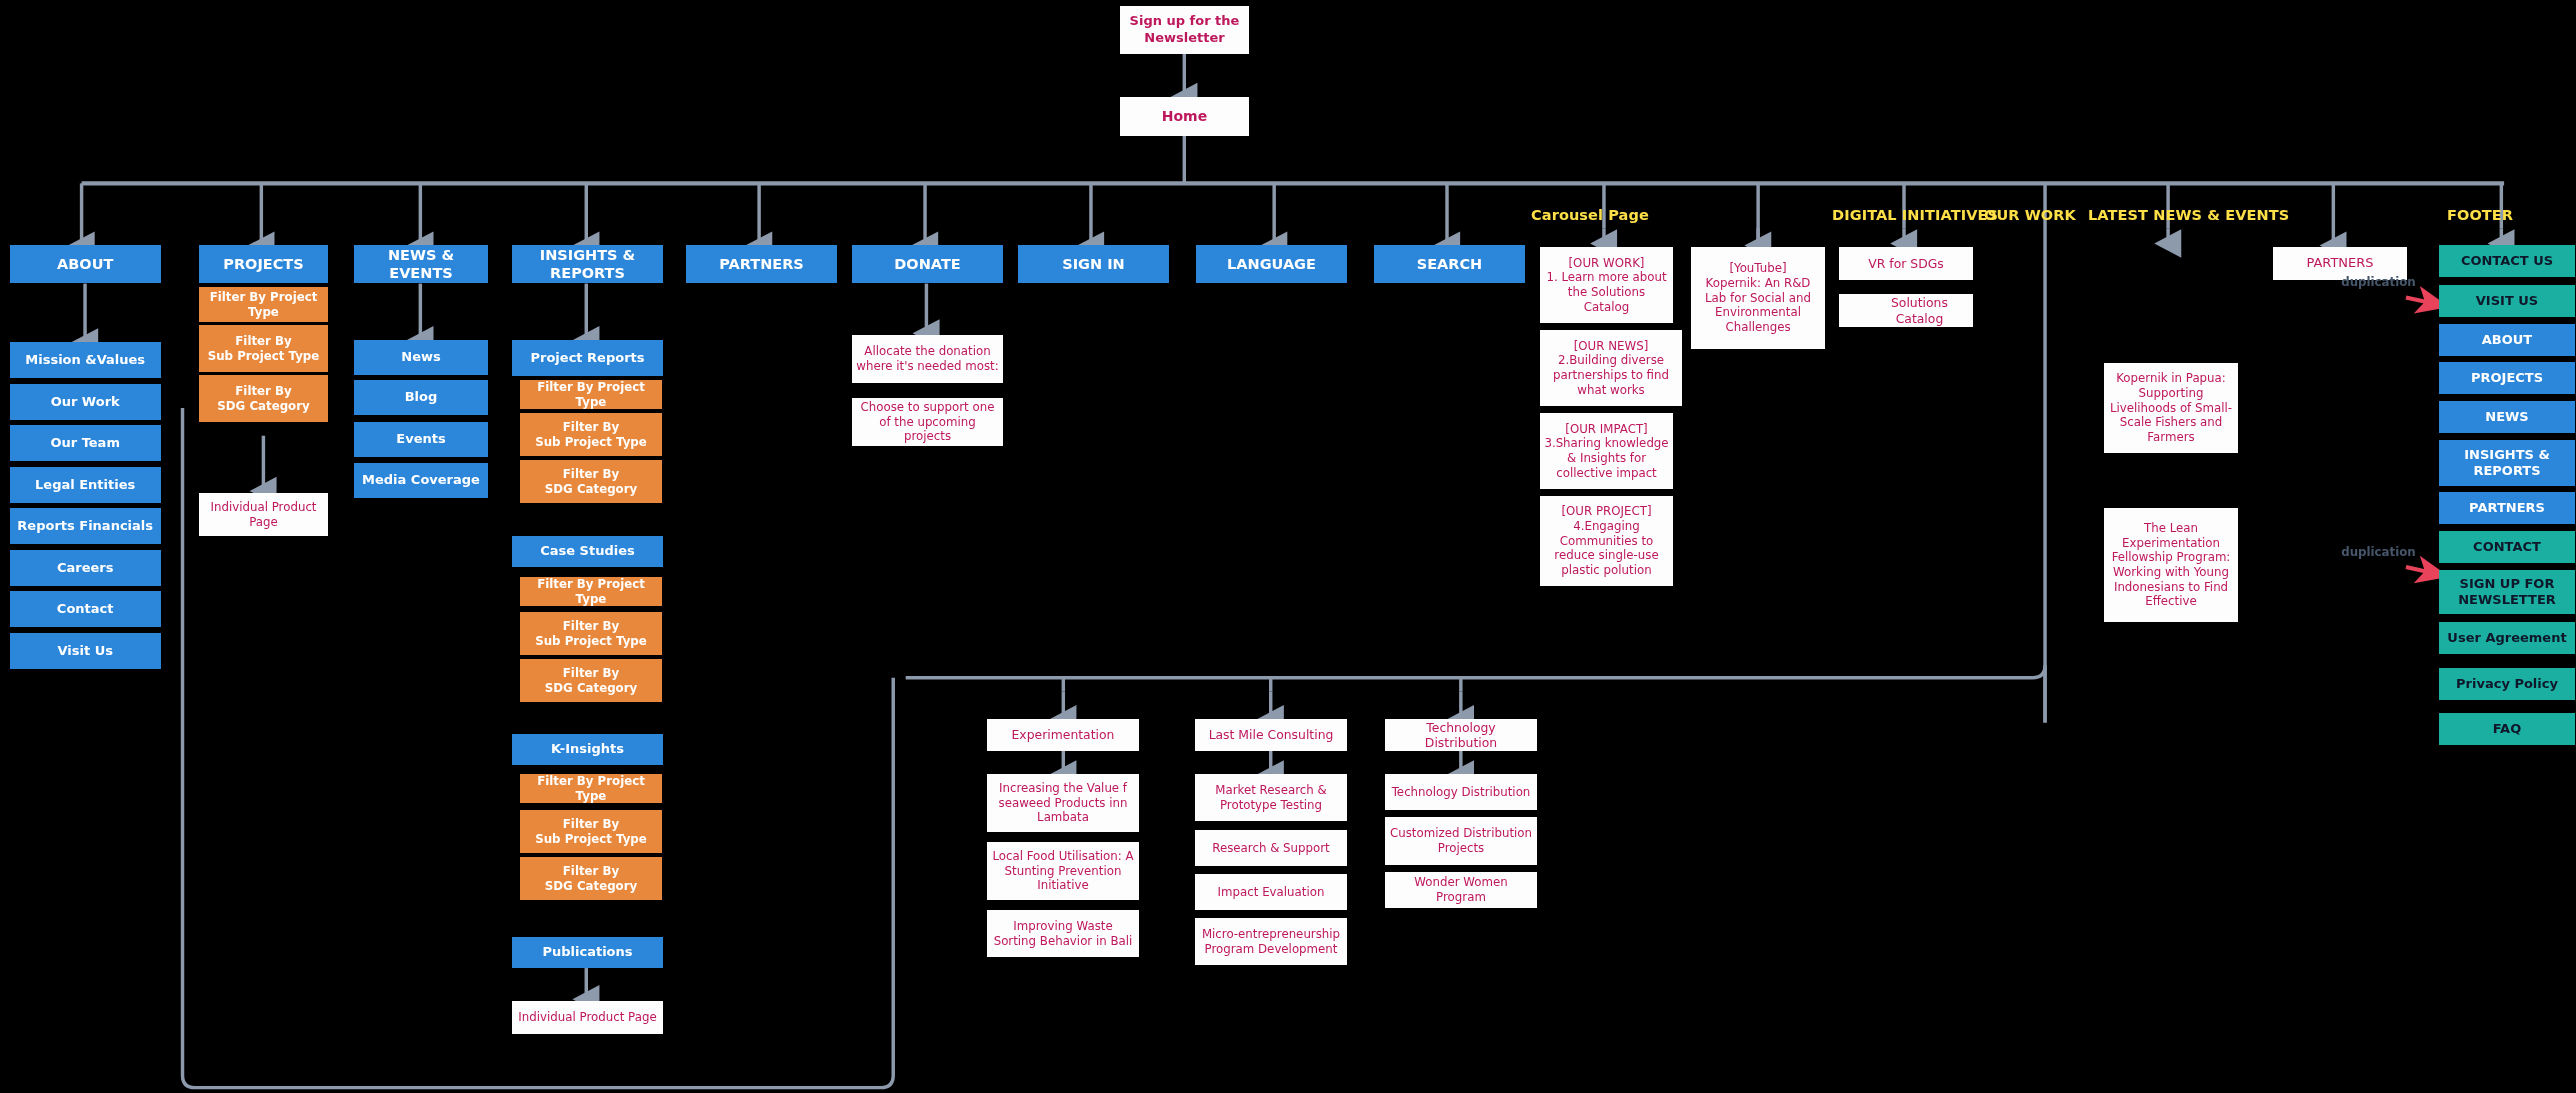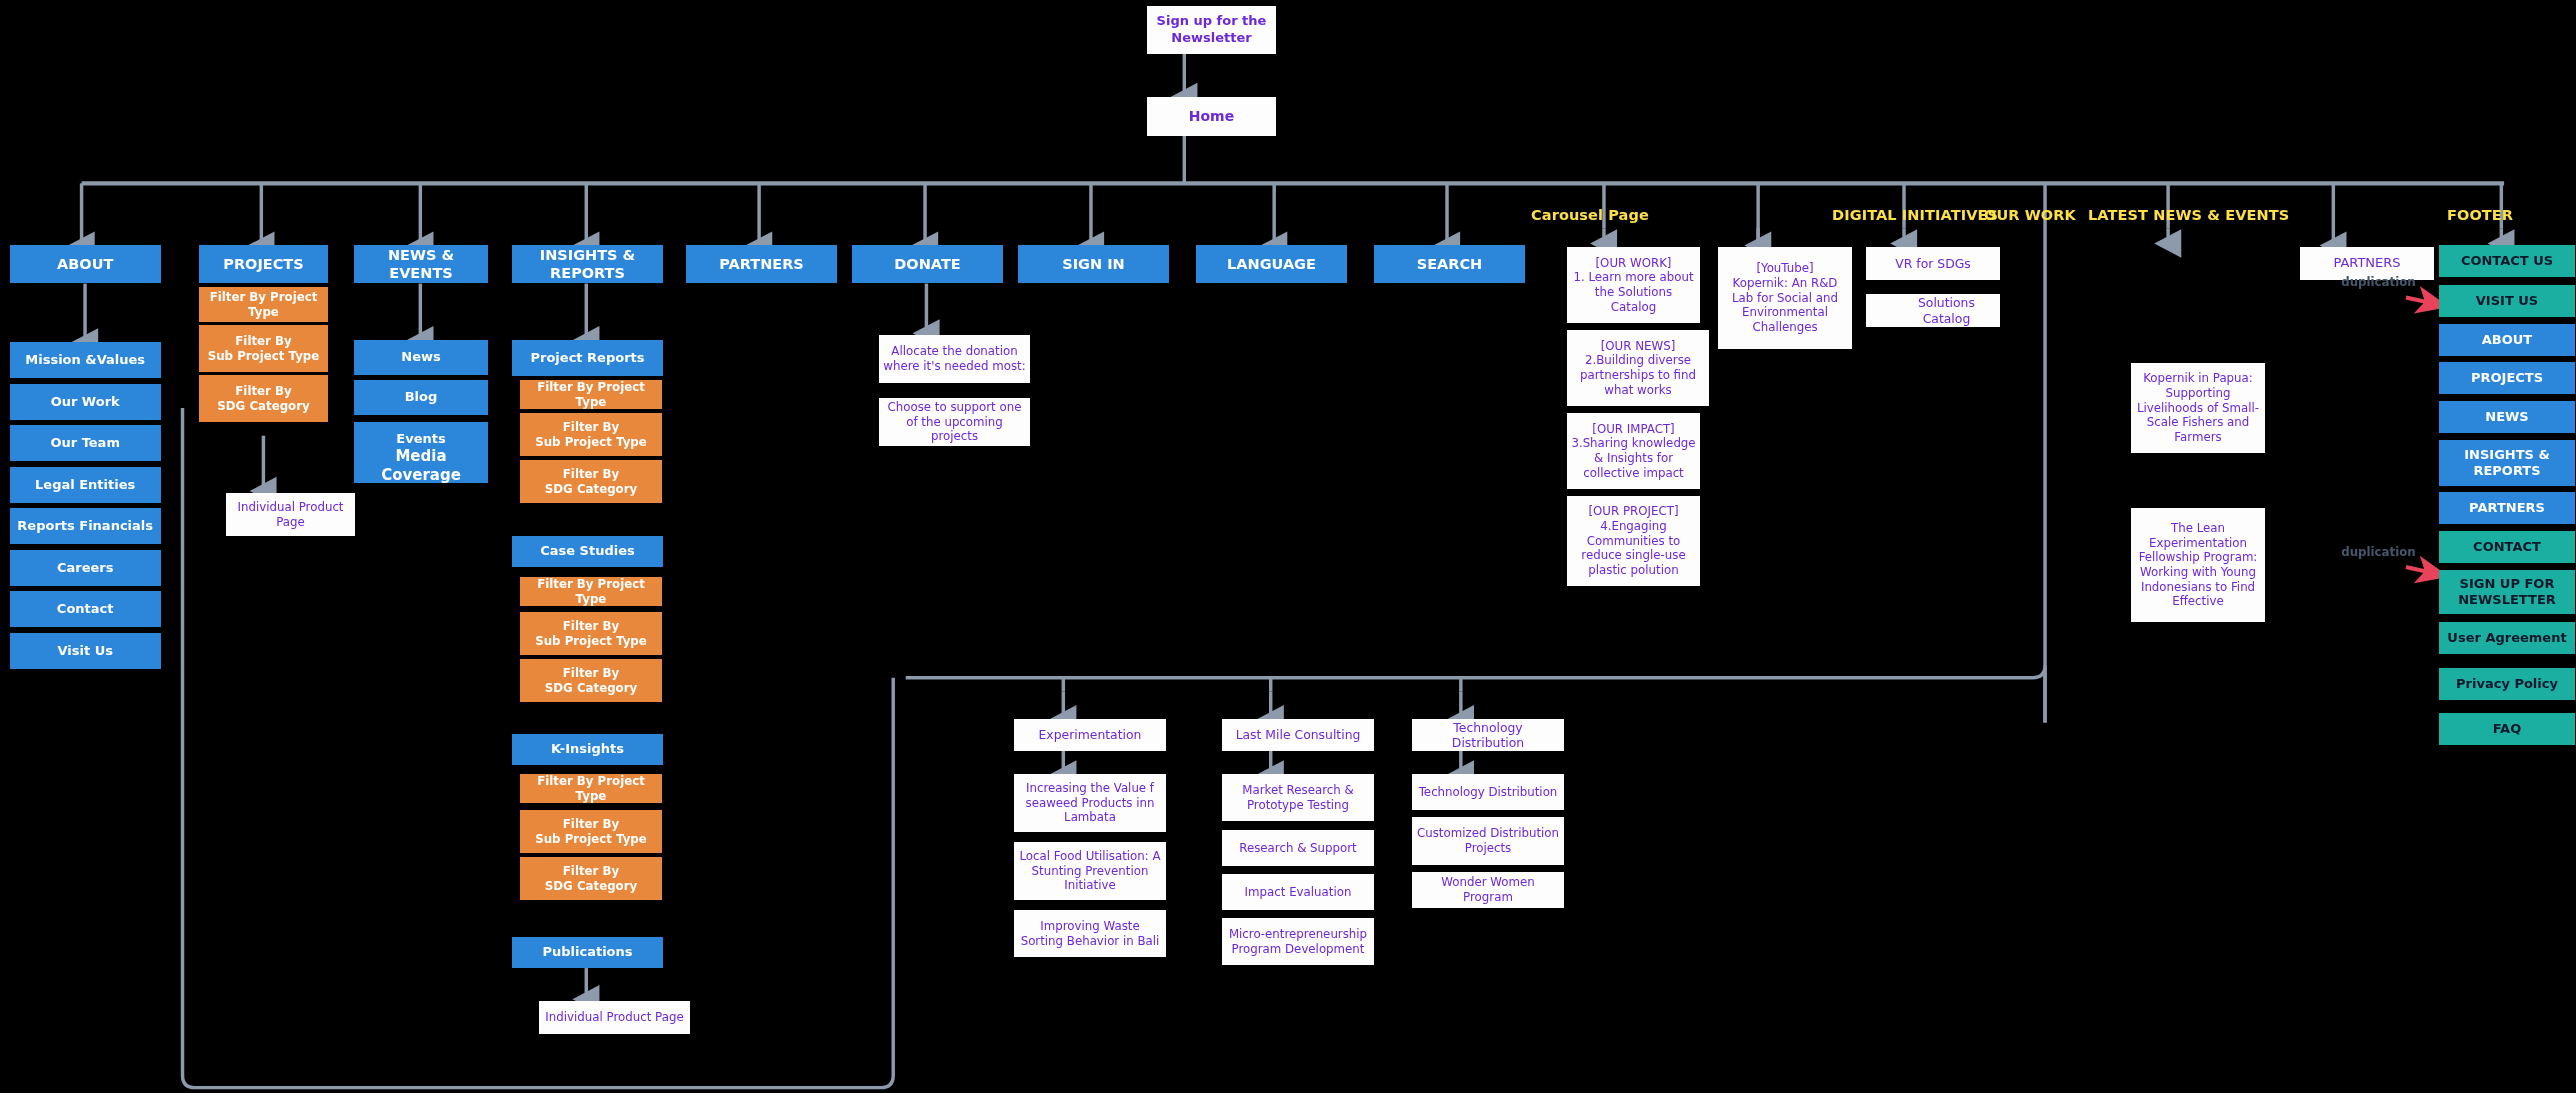--- a/index.html
+++ b/index.html
@@ -7,21 +7,21 @@
     font-family:"DejaVu Sans","Liberation Sans",sans-serif;
     width:2576px;height:1094px;position:relative;overflow:hidden;
   }
   #stage{position:absolute;left:0;top:0;width:2576px;height:1094px;background:#000;}
   .node{
     position:absolute;box-sizing:border-box;
     display:flex;align-items:center;justify-content:center;
     text-align:center;line-height:1.25;
     padding:2.8px 4.1px;
   }
-  .n-white{background:#fdfdfd;color:#6d28d9;font-weight:400;margin-left:27px;}
+  .n-white{background:#fdfdfd;color:#be185d;font-weight:400;}
   .n-blue{background:#2c87db;color:#ffffff;font-weight:700;}
   .n-orange{background:#e8883c;color:#ffffff;font-weight:700;}
   .n-teal{background:#1aafa0;color:#0f172a;font-weight:700;}
   .seclabel{
     position:absolute;color:#fde047;font-weight:700;
     white-space:nowrap;letter-spacing:0.1px;
     display:flex;align-items:center;justify-content:flex-start;
   }
   .duplabel{
     position:absolute;color:#46566b;font-weight:700;white-space:nowrap;
@@ -189,21 +189,21 @@
 
   <div class="node n-blue" style="left:354px;top:340px;width:134px;height:35px;font-size:13px;">
     <span>News</span>
     </div>
   <div class="node n-blue" style="left:354px;top:380px;width:134px;height:35px;font-size:13px;">
     <span>Blog</span>
     </div>
   <div class="node n-blue" style="left:354px;top:422px;width:134px;height:35px;font-size:13px;">
     <span>Events</span>
     </div>
-  <div class="node n-blue" style="left:354px;top:448px;width:134px;height:35px;font-size:15px;">
+  <div class="node n-blue" style="left:354px;top:463px;width:134px;height:35px;font-size:13px;">
     <span>Media Coverage</span>
     </div>
 
   <div class="node n-blue" style="left:512px;top:340px;width:151px;height:36px;font-size:13px;">
     <span>Project Reports</span>
     </div>
   <div class="node n-orange" style="left:520px;top:380px;width:142px;height:29px;font-size:11.8px;white-space:pre-line;">
     <span>Filter By Project Type</span></div>
   <div class="node n-orange" style="left:520px;top:413px;width:142px;height:43px;font-size:11.8px;white-space:pre-line;">
     <span>Filter By

